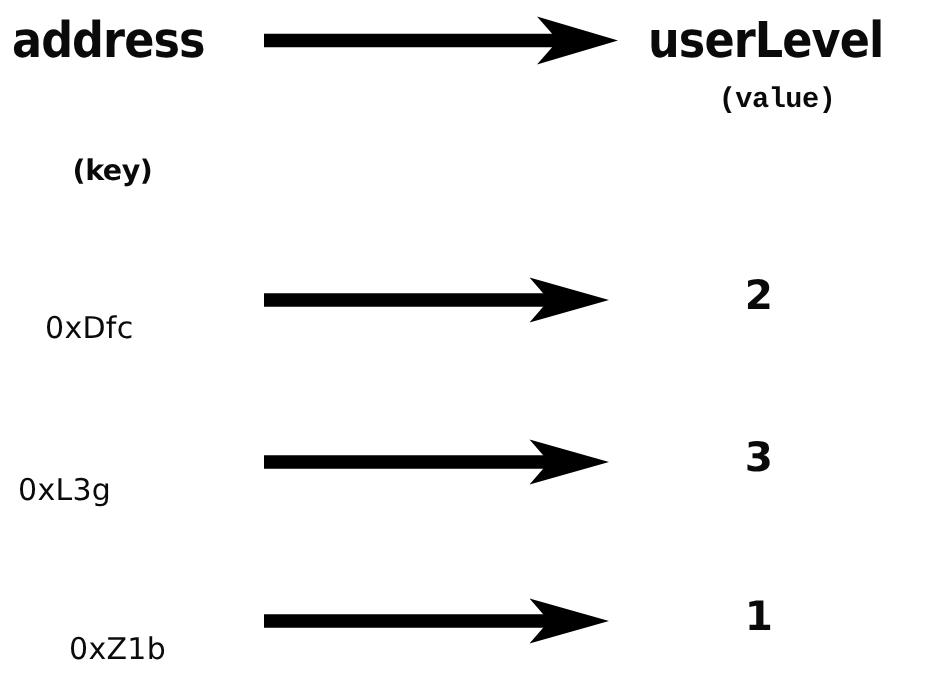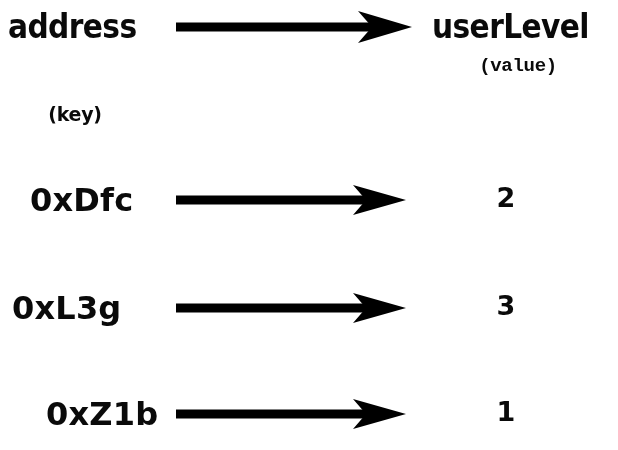--- a/index.html
+++ b/index.html
@@ -42,23 +42,24 @@
   }
 
   .sub-label {
     font-size: 19px;
     font-weight: 600;
     letter-spacing: -0.3px;
   }
 
   
   .key-label {
-    font-size: 32px;
-    font-weight: 700;
+    font-size: 20px;
+    font-weight: 400;
     letter-spacing: 0.2px;
+    margin-top: 24px;
   }
 
   
   .val-label {
     font-size: 27px;
     font-weight: 700;
     letter-spacing: 0.2px;
   }
 
   

